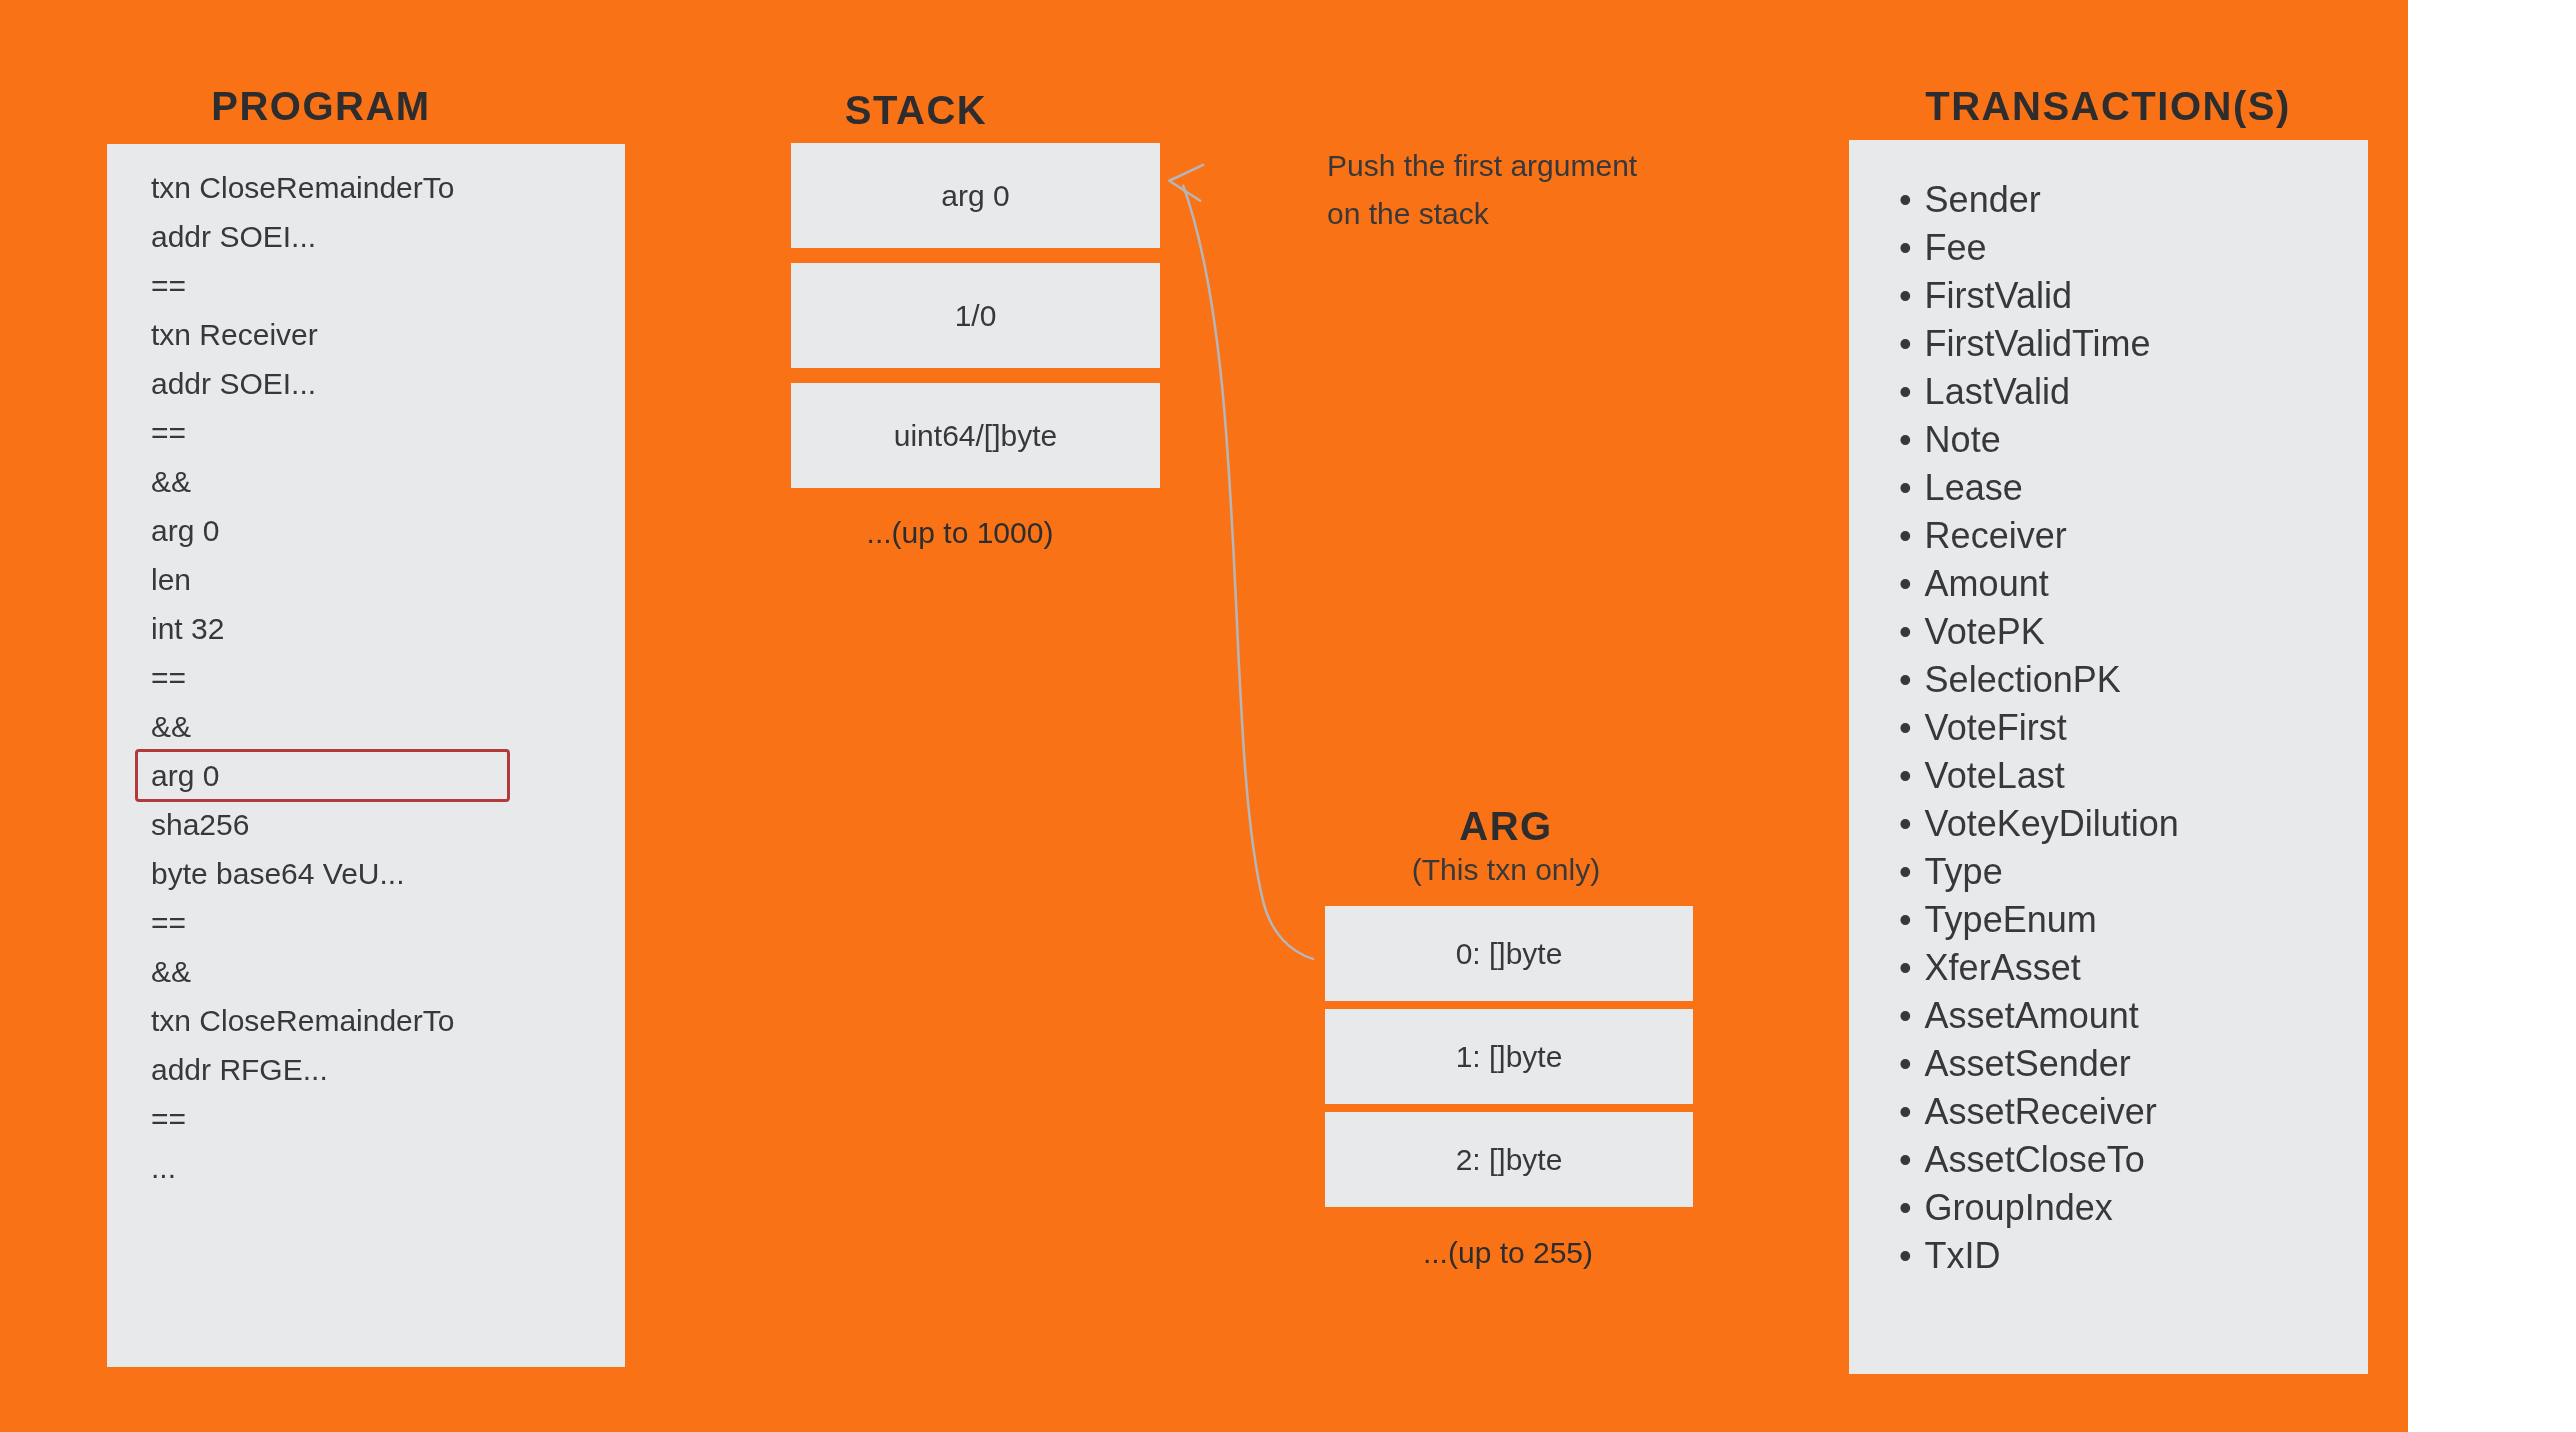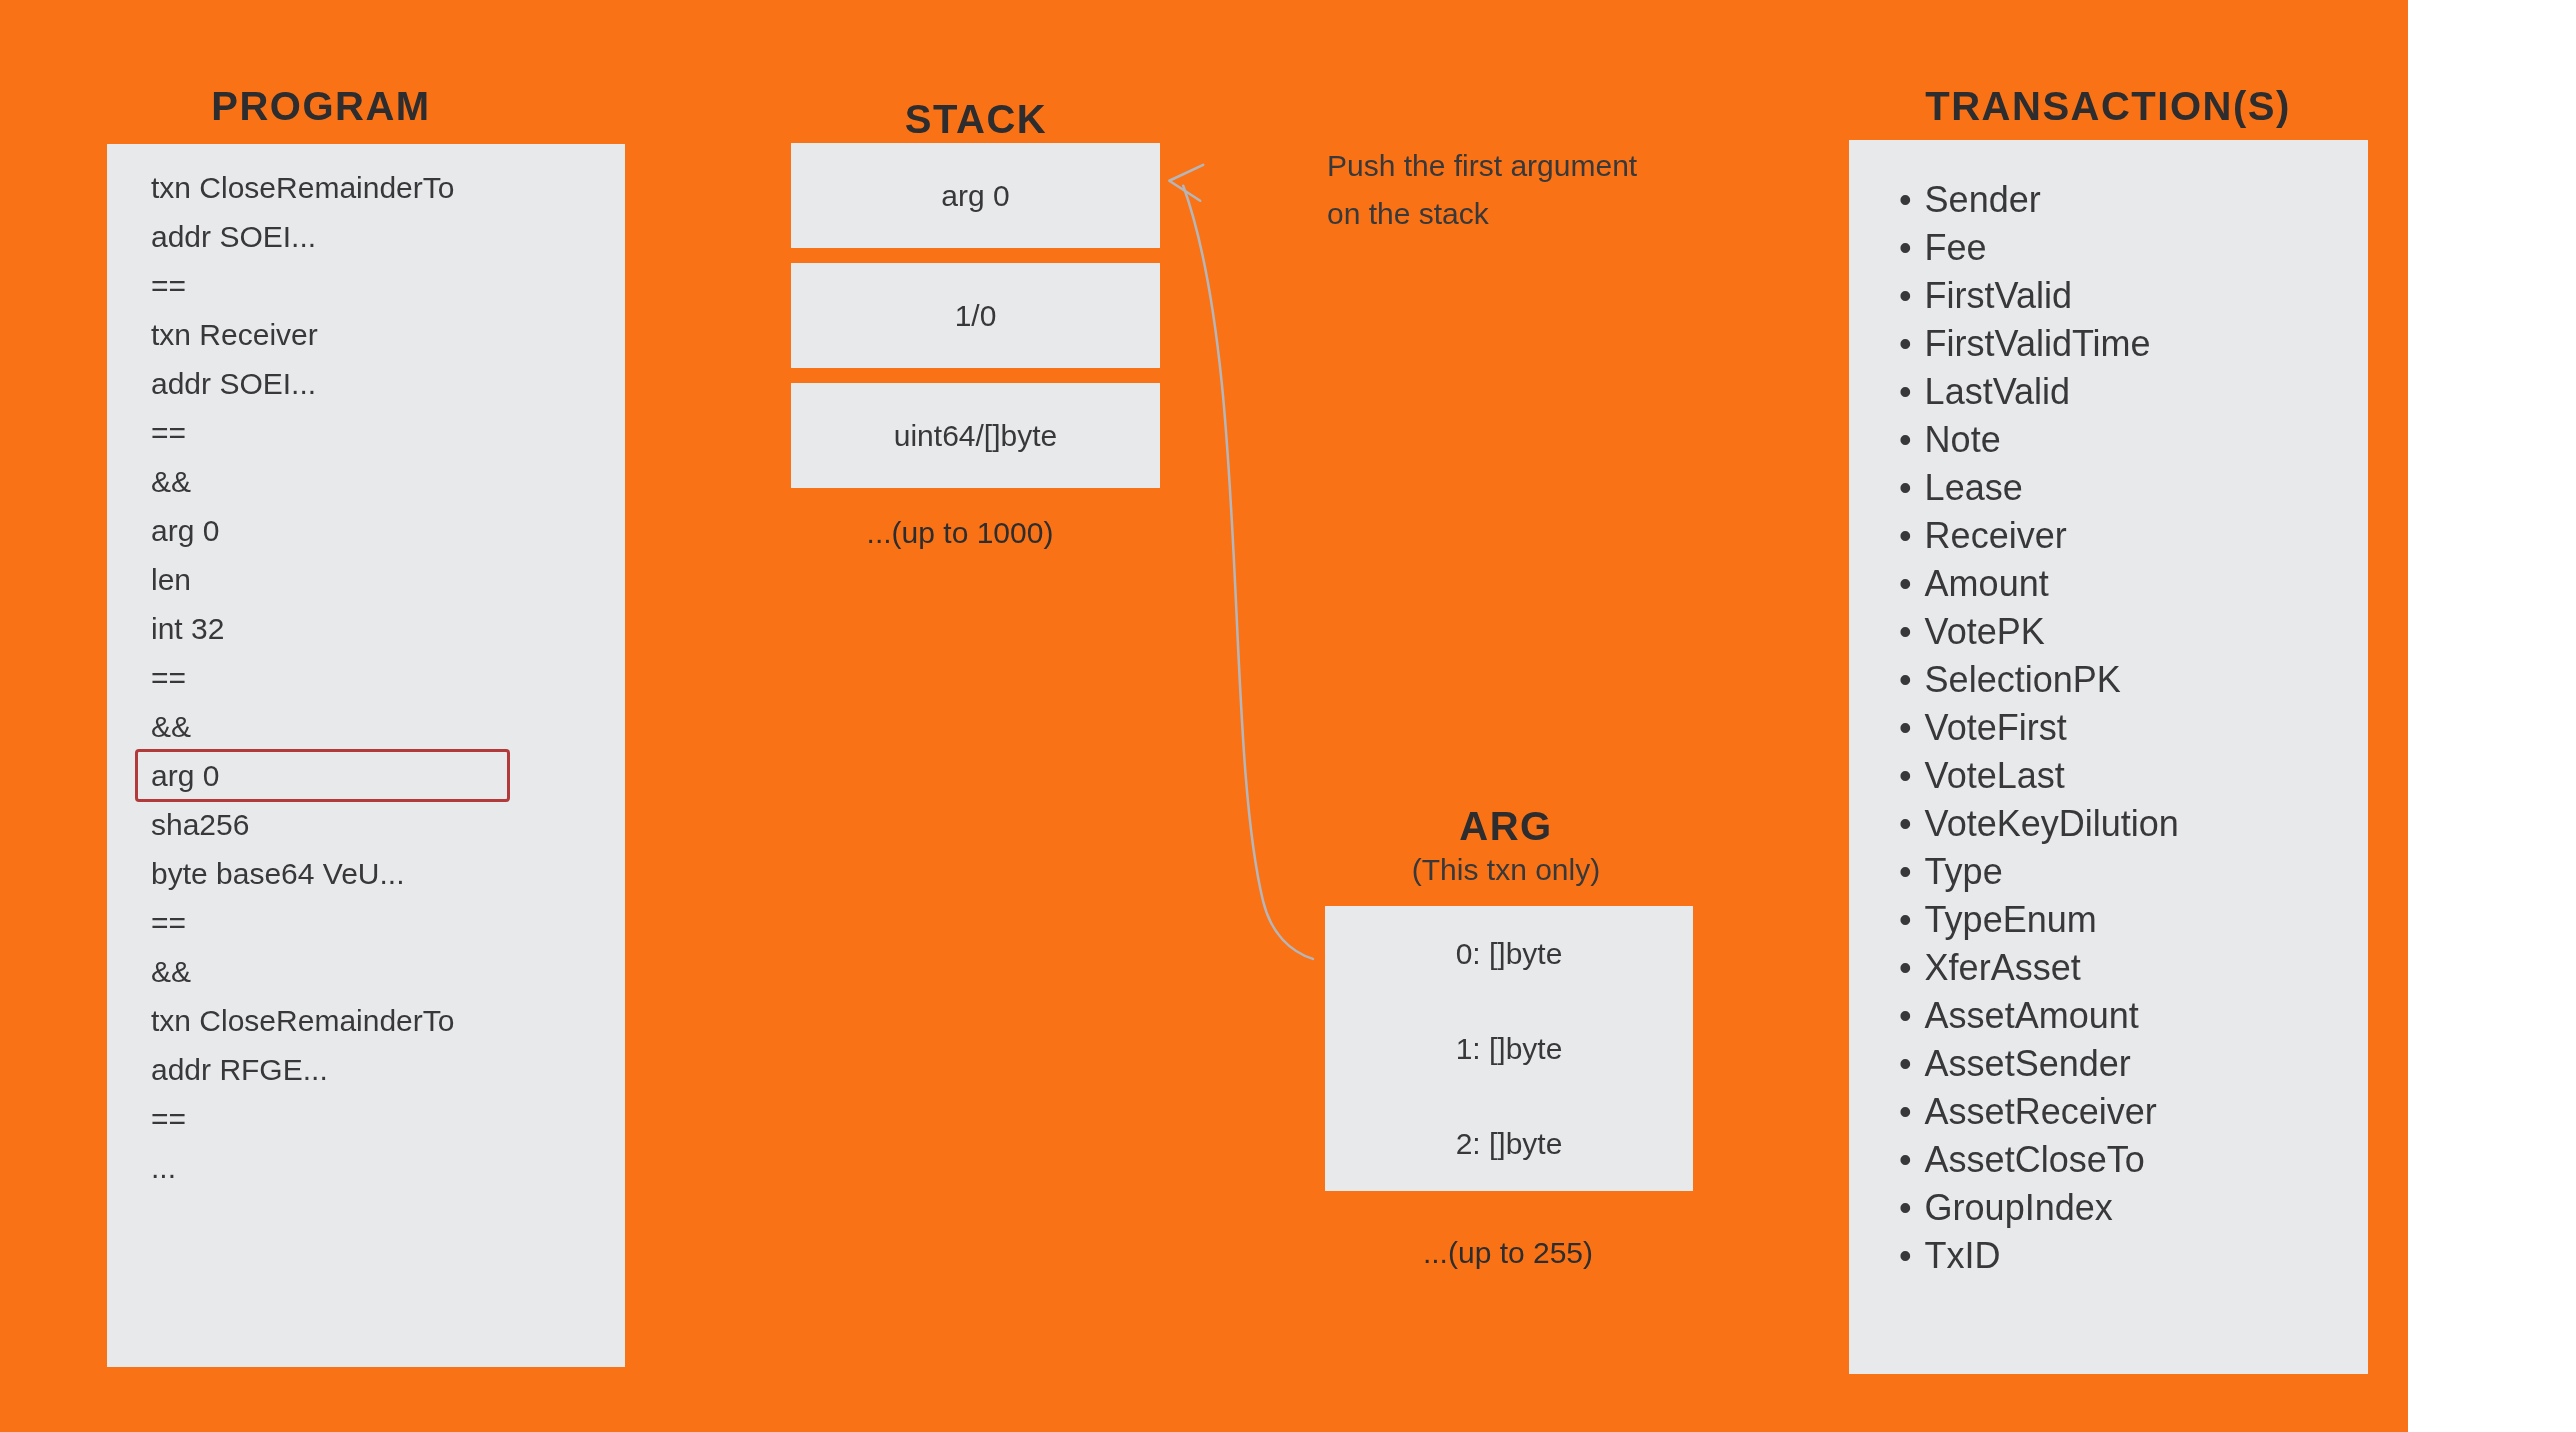--- a/index.html
+++ b/index.html
@@ -48,37 +48,37 @@
   .code-line.highlighted{
     box-sizing:border-box;
     width:371px;
     margin-left:-14px;
     padding-left:14px;
     outline:3px solid var(--red);
     outline-offset:-1px;
     border-radius:2px;
   }
   
-  .stack-title{left:976px;top:88px;margin-top:9px;}
+  .stack-title{left:916px;top:88px;}
   .slot-list{
     position:absolute;
     display:flex;
     flex-direction:column;
   }
   .stack-list{left:791px;top:143px;gap:15px;}
   .slot-box{
     background:var(--panel);
     width:369px;
     display:flex;align-items:center;justify-content:center;
     font-size:30px;
     color:var(--ink);
     white-space:nowrap;
   }
   .stack-list .slot-box{height:105px;}
-  .arg-list{left:1325px;top:906px;gap:0;}
+  .arg-list{left:1325px;top:906px;gap:8px;}
   .arg-list .slot-box{width:368px;height:95px;}
   .note{
     position:absolute;
     transform:translateX(-50%);
     font-size:30px;
     font-weight:400;
     color:var(--ink-dark);
     white-space:nowrap;
     line-height:40px;
   }

